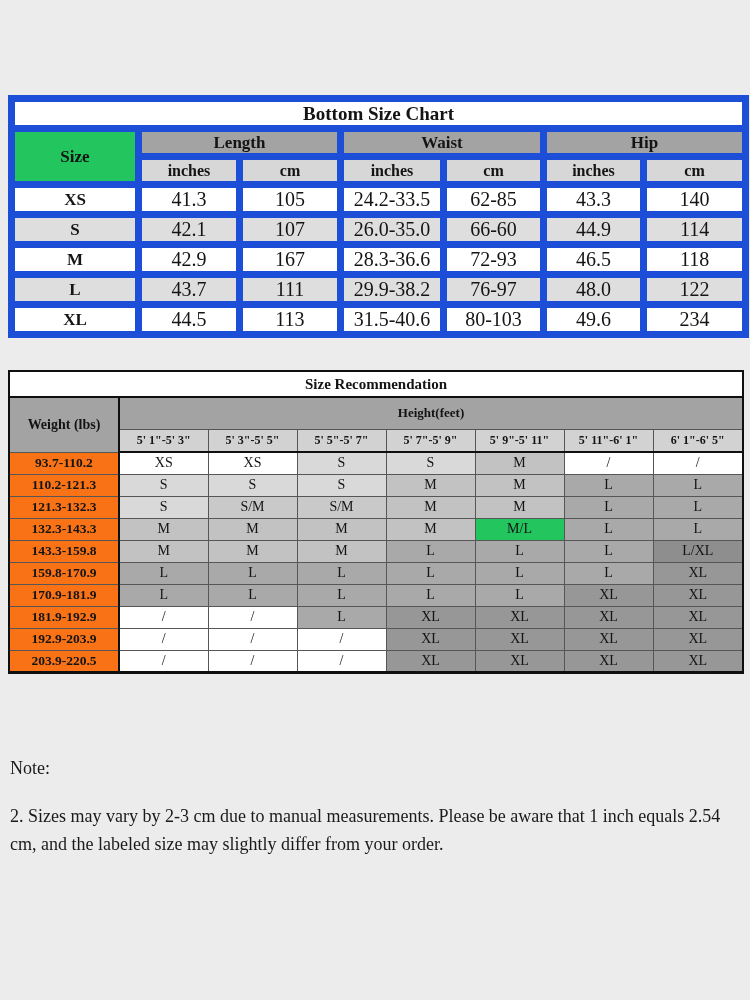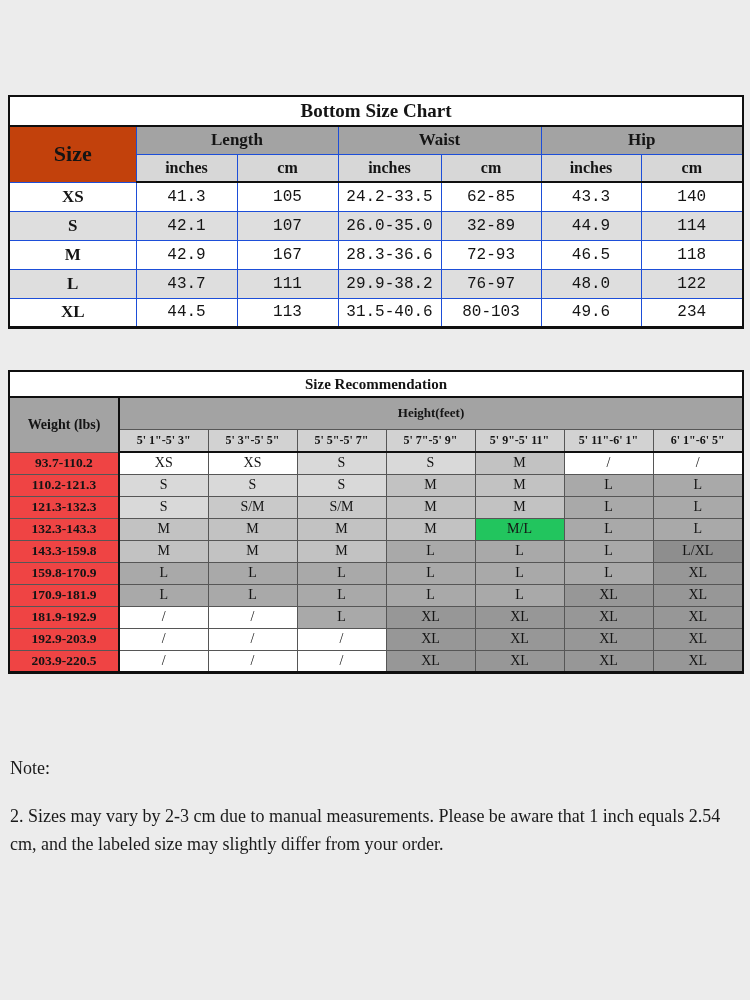--- a/index.html
+++ b/index.html
@@ -25,51 +25,51 @@
     overflow: hidden;
   }
 
   
   .t1 {
     left: 8px; top: 95px; width: 734px;
     border: 2px solid #0f0f0f;
     border-bottom-width: 3px;
     background: #fff;
   }
-  .t1 th, .t1 td { border: 1px solid #1d4ed8; }
+  .t1 th, .t1 td { border: 7px solid #1d4ed8; }
   .t1 .title-cell {
     height: 30px; font-size: 19px; font-weight: bold;
     background: #fff; border-bottom: 2px solid #0f0f0f;
   }
   .t1 .group-h   { height: 28px; font-size: 17px; font-weight: bold; background: #a3a3a3; }
-  .t1 .corner    { background: #c2410c; font-size: 22px; font-weight: bold; }
+  .t1 .corner    { background: #22c55e; font-size: 17px; font-weight: bold; }
   .t1 .unit-h    { height: 28px; font-size: 16px; font-weight: bold; background: #d7d7d7; border-bottom: 2px solid #0f0f0f; }
   .t1 tbody tr      { height: 29px; background: #ffffff; }
   .t1 tbody tr.shaded { background: #dedede; }
   .t1 .size-label { font-size: 17px; font-weight: bold; background: transparent; }
-  .t1 td { font-size: 16px; font-family: Liberation Mono, monospace; }
+  .t1 td { font-size: 20px; }
 
   
   .t2 {
     left: 8px; top: 370px; width: 734px;
     border: 2px solid #0f0f0f;
     border-bottom-width: 3px;
     background: #fff;
   }
   .t2 th, .t2 td { border: 1px solid #565656; }
   .t2 .title-cell {
     height: 26px; font-size: 15px; font-weight: bold;
     background: #fff; border-bottom: 2px solid #0f0f0f;
   }
   .t2 .height-h { height: 32px; font-size: 13px; font-weight: bold; background: #a3a3a3; }
   .t2 .corner2  { background: #a3a3a3; font-size: 14px; font-weight: bold; border-right: 2px solid #0f0f0f; }
   .t2 .range-h  { height: 23px; font-size: 12px; font-weight: bold; background: #d2d2d2; border-bottom: 2px solid #0f0f0f; }
   .t2 tbody tr  { height: 22px; }
   .t2 .weight-label {
-    font-size: 13.5px; font-weight: bold; background: #ef4444;
+    font-size: 13.5px; font-weight: bold; background: #f97316;
     border-right: 2px solid #0f0f0f;
   }
   .t2 td { font-size: 14px; }
 
   
   .note { position: absolute; left: 10px; top: 756px; width: 726px; font-size: 18px; color: #1a1a1a; }
   .note-heading { margin: 0 0 22px 0; line-height: 24px; }
   .note-item { margin: 0 0 28px 0; line-height: 28px; }
 </style>
 </head>
@@ -112,21 +112,21 @@
         <td>24.2-33.5</td>
         <td>62-85</td>
         <td>43.3</td>
         <td>140</td>
       </tr>
       <tr class="shaded">
         <th class="size-label">S</th>
         <td>42.1</td>
         <td>107</td>
         <td>26.0-35.0</td>
-        <td>32-89</td>
+        <td>66-60</td>
         <td>44.9</td>
         <td>114</td>
       </tr>
       <tr>
         <th class="size-label">M</th>
         <td>42.9</td>
         <td>167</td>
         <td>28.3-36.6</td>
         <td>72-93</td>
         <td>46.5</td>

